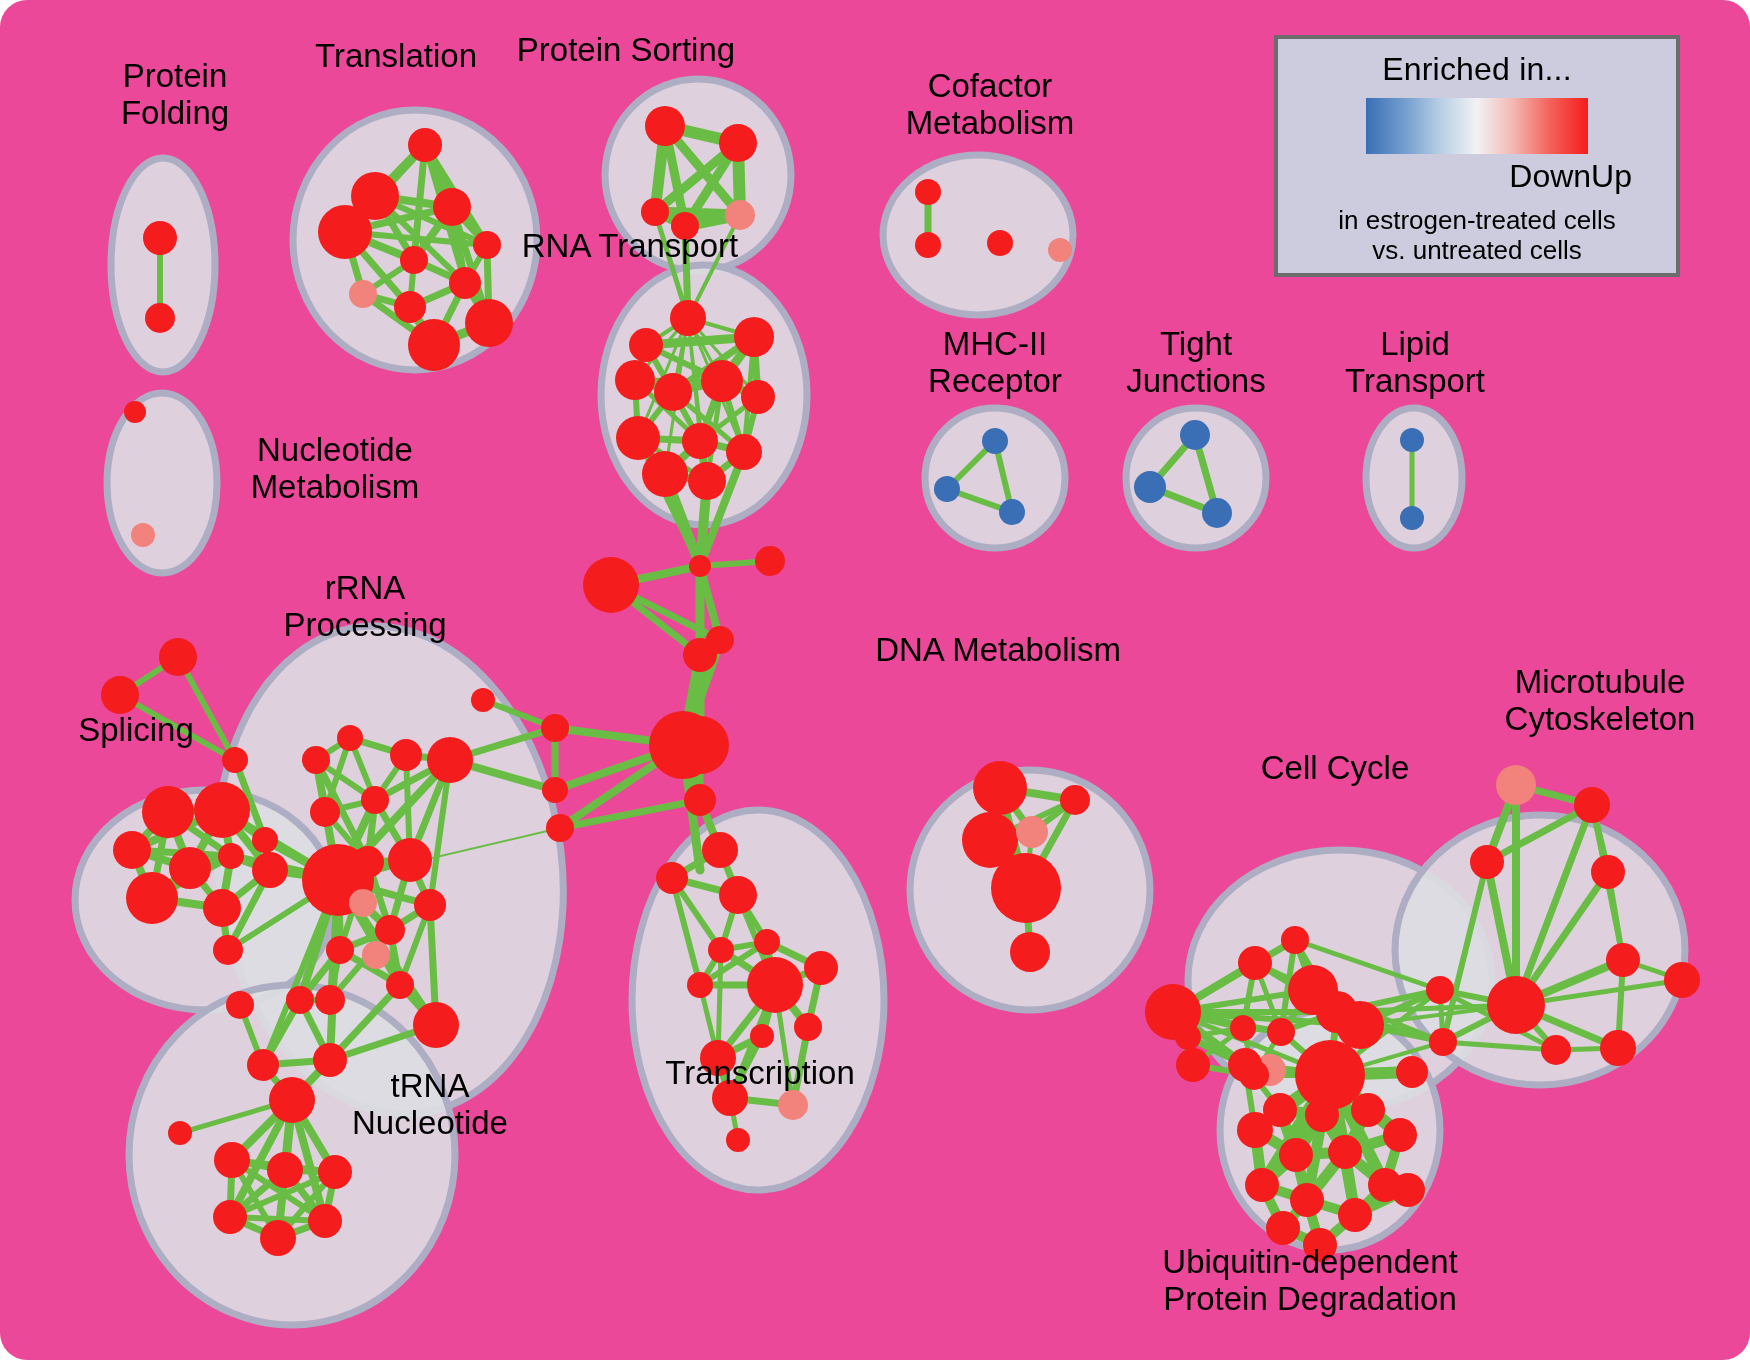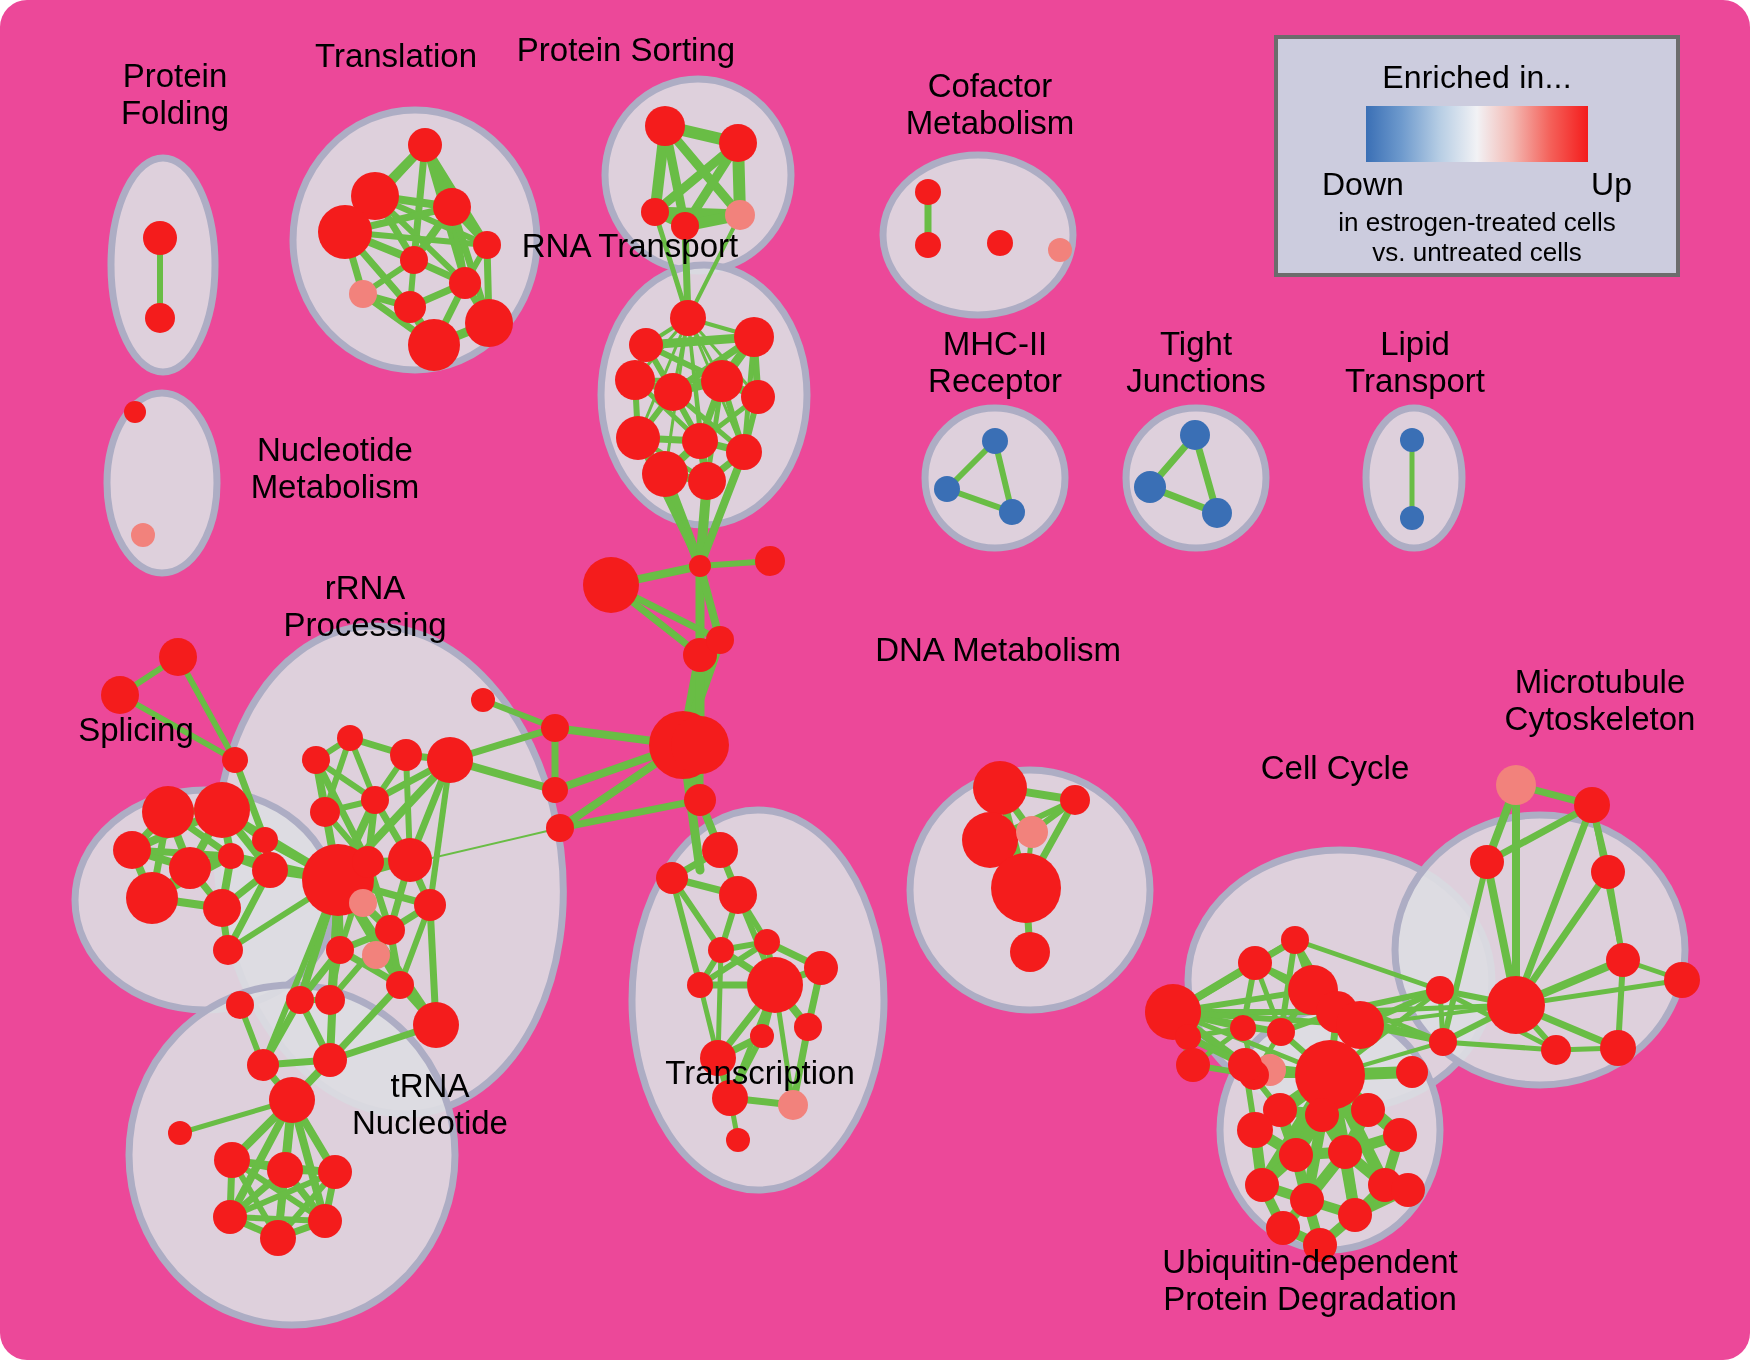--- a/index.html
+++ b/index.html
@@ -55,21 +55,21 @@
     left: 1274px;
     top: 35px;
     width: 406px;
     height: 242px;
     border: 4px solid #6c6c6c;
     background: #ccccde;
     box-sizing: border-box;
     display: flex;
     flex-direction: column;
     align-items: center;
-    padding-top: 20px;
+    padding-top: 12px;
   }
   #legend-title {
     font-size: 32px;
     color: #000;
     letter-spacing: 0.2px;
   }
   #legend-bar {
     width: 222px;
     height: 56px;
     margin-top: 10px;
@@ -78,28 +78,27 @@
        #6e9acd 16%,
        #b6cde4 33%,
        #f2f2f5 50%,
        #f3b9b3 66%,
        #f4615a 83%,
        #f41c1c 100%);
   }
   #legend-ends {
     width: 310px;
     display: flex;
-    justify-content: space-between;
+    justify-content: flex-end;
     margin-top: 4px;
     font-size: 32px;
-    gap: 8px;
   }
   .legend-sub {
     font-size: 26px;
-    margin-top: 4px;
+    margin-top: 10px;
     text-align: center;
     line-height: 1.16;
   }
 </style>
 </head>
 <body>
 
 <div id="canvas-wrap">
 
   <svg id="network" viewBox="0 0 1750 1360">

